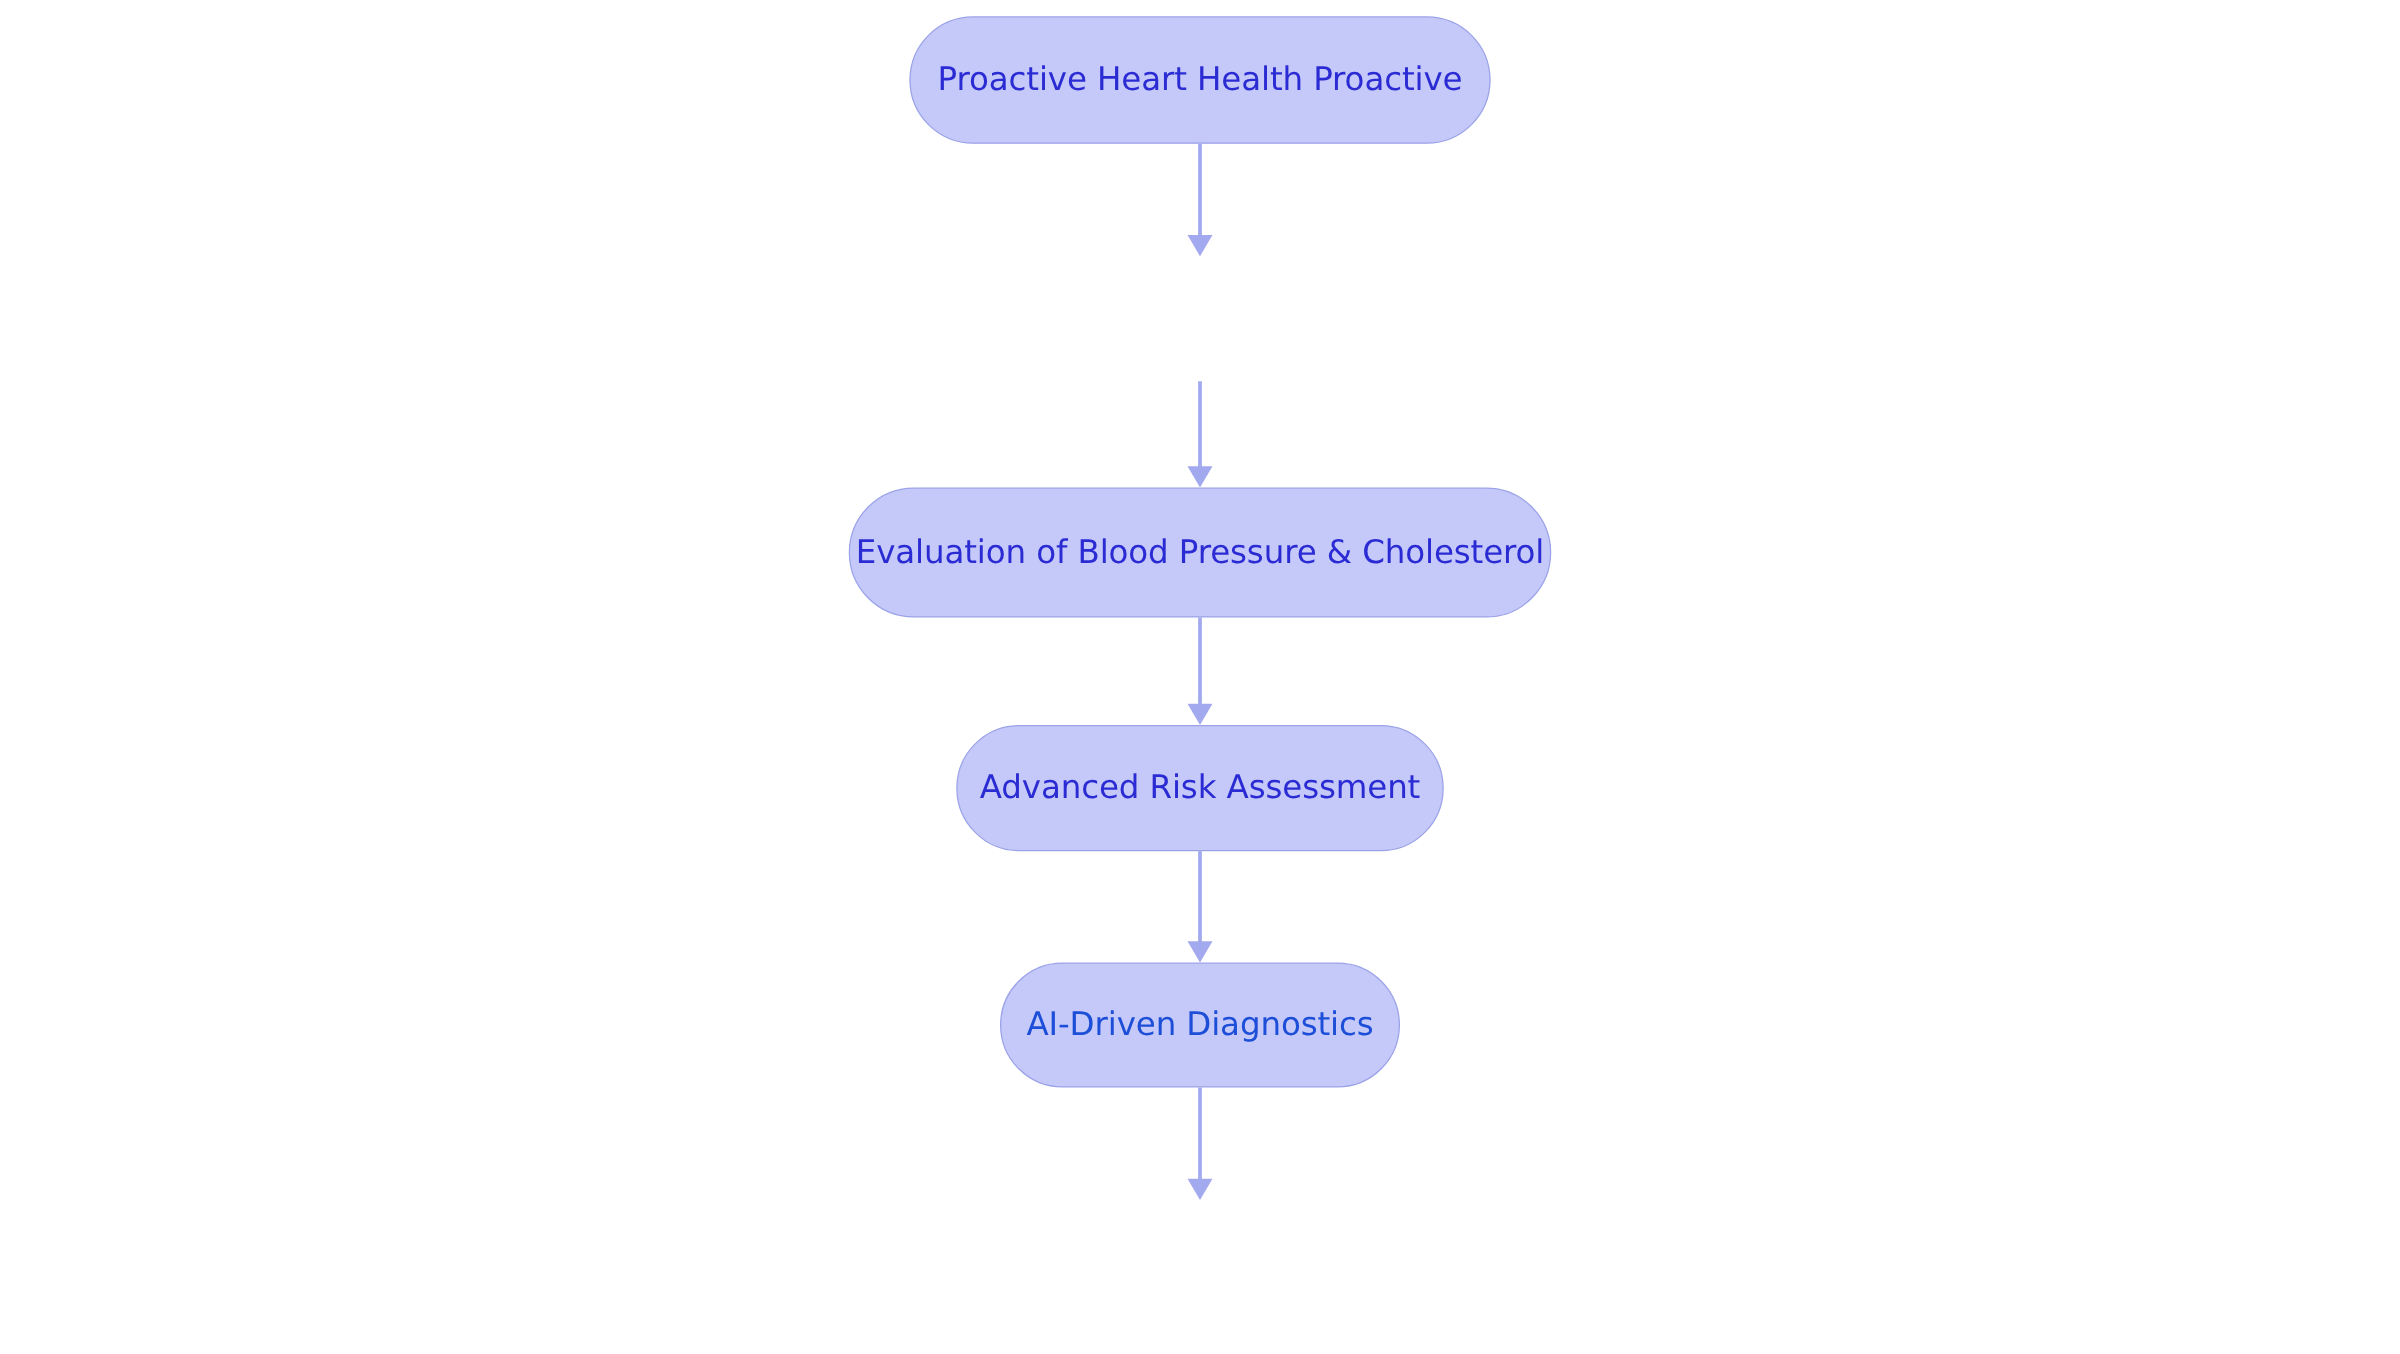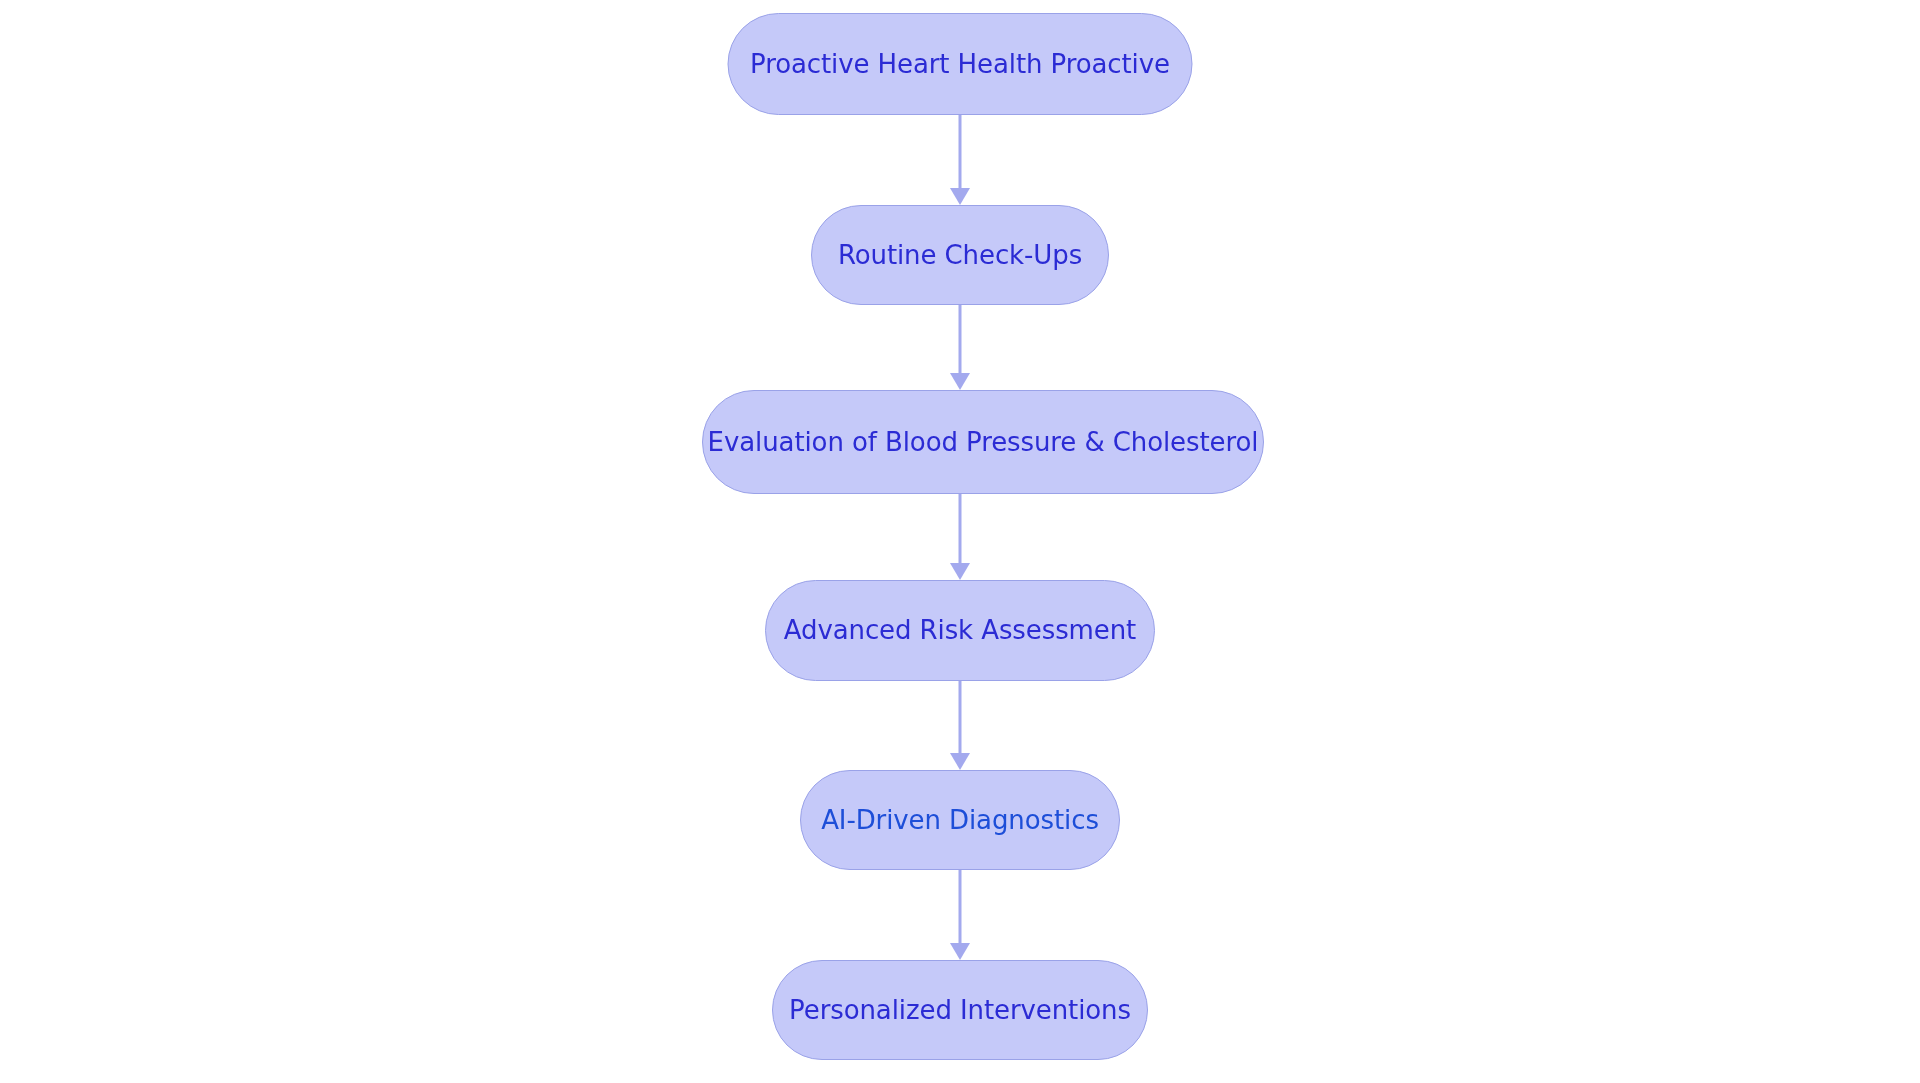--- a/index.html
+++ b/index.html
@@ -90,28 +90,22 @@
       <div class="edge-line" style="height: 74px; background: rgb(163, 169, 238);"></div>
       <div class="edge-head" style="border-top-color: rgb(163, 169, 238);"></div>
     </div>
     <div class="edge" style="left: 960px; top: 870px; height: 90px; width: 24px;">
       <div class="edge-line" style="height: 75px; background: rgb(163, 169, 238);"></div>
       <div class="edge-head" style="border-top-color: rgb(163, 169, 238);"></div>
     </div>
     <div class="node" style="left: 960px; top: 13px; width: 465px; height: 102px; background: rgb(197, 201, 249); border-color: rgb(154, 162, 232);">
       <span class="node-label" style="color: rgb(43, 43, 212);">Proactive Heart Health Proactive</span>
     </div>
-    <div class="node" style="left: 960px; top: 205px; width: 298px; height: 100px; background: rgb(197, 201, 249); border-color: rgb(154, 162, 232);">
-      <span class="node-label" style="color: rgb(43, 43, 212);">Routine Check-Ups</span>
-    </div>
-    <div class="node" style="left: 960px; top: 390px; width: 562px; height: 104px; background: rgb(197, 201, 249); border-color: rgb(154, 162, 232); margin-left: 23px;">
+    <div class="node" style="left: 960px; top: 390px; width: 562px; height: 104px; background: rgb(197, 201, 249); border-color: rgb(154, 162, 232);">
       <span class="node-label" style="color: rgb(43, 43, 212);">Evaluation of Blood Pressure &amp; Cholesterol</span>
     </div>
     <div class="node" style="left: 960px; top: 580px; width: 390px; height: 101px; background: rgb(197, 201, 249); border-color: rgb(154, 162, 232);">
       <span class="node-label" style="color: rgb(43, 43, 212);">Advanced Risk Assessment</span>
     </div>
     <div class="node" style="left: 960px; top: 770px; width: 320px; height: 100px; background: rgb(197, 201, 249); border-color: rgb(154, 162, 232);">
       <span class="node-label" style="color: #1d4ed8;">AI-Driven Diagnostics</span>
     </div>
-    <div class="node" style="left: 960px; top: 960px; width: 376px; height: 100px; background: rgb(197, 201, 249); border-color: rgb(154, 162, 232);">
-      <span class="node-label" style="color: rgb(43, 43, 212);">Personalized Interventions</span>
-    </div>
   </div>
 
 </body></html>

